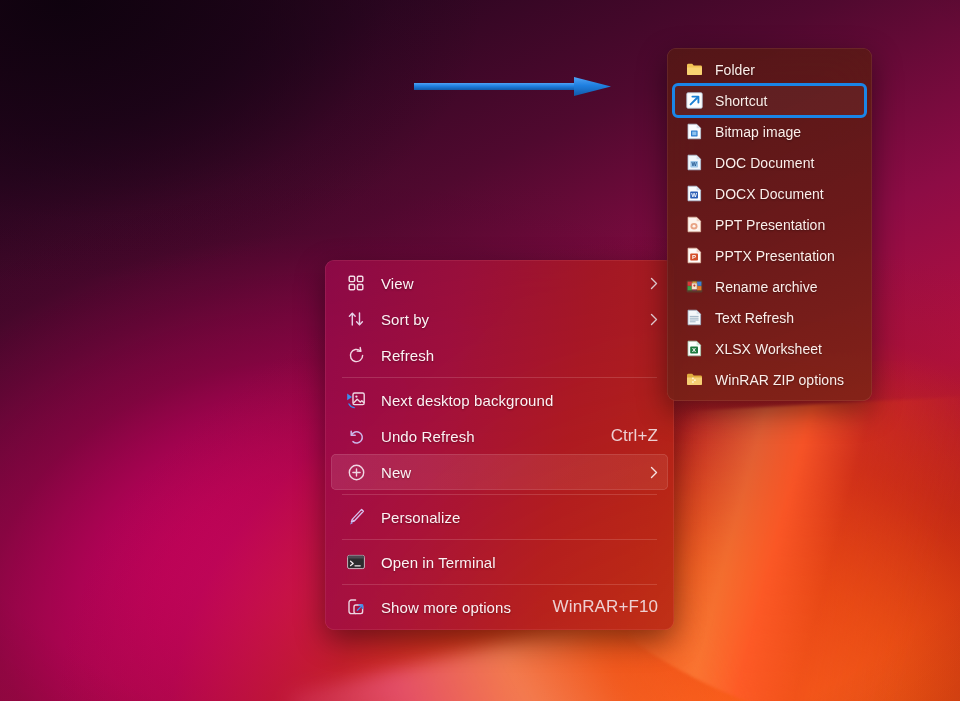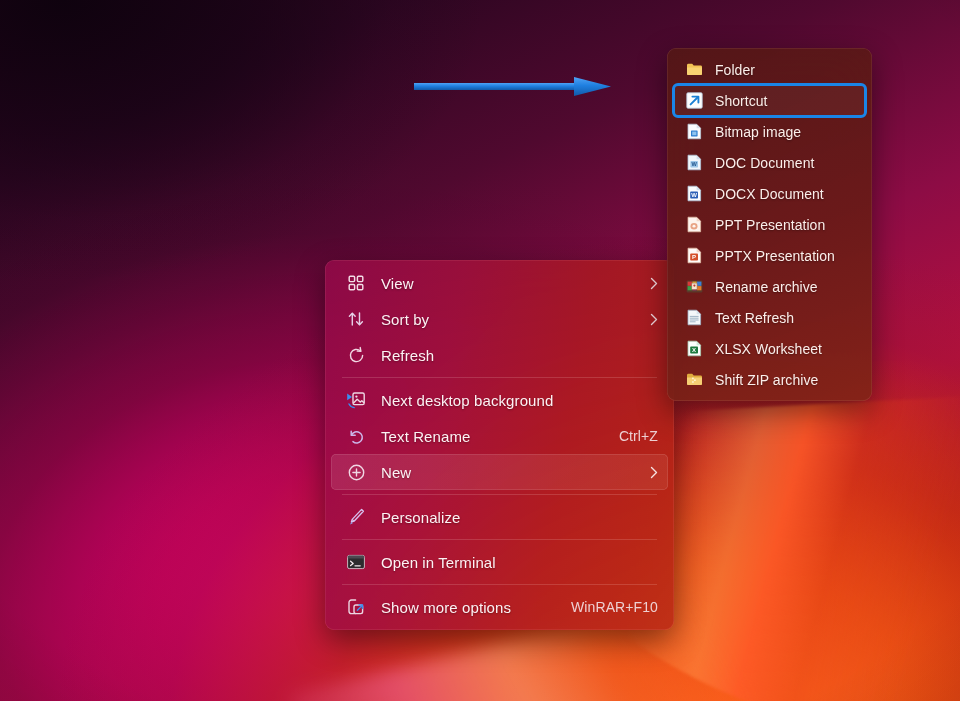--- a/index.html
+++ b/index.html
@@ -60,21 +60,21 @@
     box-sizing:border-box;
   }
   .mi{
     position:relative;display:flex;align-items:center;
     height:36px;margin:0 2px;padding:0 10px 0 14px;border-radius:5px;
     color:#fdf2f4;font-size:15px;letter-spacing:0.1px;
     box-sizing:border-box;
   }
   .mi .mi-ico{width:22px;height:22px;flex:0 0 22px;display:flex;align-items:center;justify-content:center;margin-right:14px;}
   .mi .mi-label{flex:1 1 auto;white-space:nowrap;text-shadow:0 1px 2px rgba(0,0,0,0.35);}
-  .mi .mi-accel{font-size:14px;color:#f2dfe2;opacity:0.92;margin-left:10px;}
+  .mi .mi-accel{font-size:17px;color:#f2dfe2;opacity:0.92;margin-left:10px;}
   .mi .mi-chev{width:14px;display:flex;align-items:center;justify-content:flex-end;margin-left:8px;}
   .mi.hovered{background:linear-gradient(100deg, rgba(255,210,220,0.12), rgba(255,210,190,0.09));
     box-shadow:0 0 0 0.7px rgba(255,225,225,0.16) inset;align-items:center;}
   .sep{height:1px;margin:4px 13px;background:rgba(255,220,215,0.17);}
 
   
   #new-submenu{
     position:absolute;left:667px;top:48px;width:205px;
     border-radius:9px;
     background:linear-gradient(160deg, rgba(84,24,22,0.90) 0%, rgba(104,27,22,0.90) 55%, rgba(128,36,22,0.90) 100%);
@@ -187,21 +187,21 @@
     <span class="mi-label">Next desktop background</span>
   </div>
 
   <div class="mi">
     <span class="mi-ico">
       <svg width="19" height="19" viewBox="0 0 19 19" fill="none" stroke="#cdb6ea" stroke-width="1.5" stroke-linecap="round" stroke-linejoin="round">
         <path d="M4.2 4.2 L4.2 8.2 L8.2 8.2"></path>
         <path d="M4.6 8.0 A5.6 5.6 0 1 1 6.0 14.6"></path>
       </svg>
     </span>
-    <span class="mi-label">Text Rename</span>
+    <span class="mi-label">Undo Refresh</span>
     <span class="mi-accel">Ctrl+Z</span>
   </div>
 
   <div class="mi hovered">
     <span class="mi-ico">
       <svg width="19" height="19" viewBox="0 0 19 19" fill="none" stroke="#f0d8e4" stroke-width="1.4" stroke-linecap="round">
         <circle cx="9.5" cy="9.5" r="7.2"></circle>
         <line x1="9.5" y1="5.9" x2="9.5" y2="13.1"></line>
         <line x1="5.9" y1="9.5" x2="13.1" y2="9.5"></line>
       </svg>
@@ -392,15 +392,15 @@
   <div class="si">
     <span class="si-ico">
       <svg width="17" height="15" viewBox="0 0 17 15">
         <path d="M1 3.2 A1.4 1.4 0 0 1 2.4 1.8 L6.2 1.8 L7.7 3.4 L14.6 3.4 A1.4 1.4 0 0 1 16 4.8 L16 11.8 A1.3 1.3 0 0 1 14.7 13.1 L2.3 13.1 A1.3 1.3 0 0 1 1 11.8 Z" fill="#e0ac3e"></path>
         <path d="M1 5.6 L16 5.6 L16 11.8 A1.3 1.3 0 0 1 14.7 13.1 L2.3 13.1 A1.3 1.3 0 0 1 1 11.8 Z" fill="#f6cf74"></path>
         <rect x="6.0" y="5.6" width="1.8" height="1.6" fill="#fdf0cc"></rect>
         <rect x="8.0" y="7.4" width="1.8" height="1.6" fill="#fdf0cc"></rect>
         <rect x="6.0" y="9.2" width="1.8" height="1.6" fill="#fdf0cc"></rect>
       </svg>
     </span>
-    <span class="si-label">Shift ZIP archive</span>
+    <span class="si-label">WinRAR ZIP options</span>
   </div>
 </div>
 
 </body></html>

